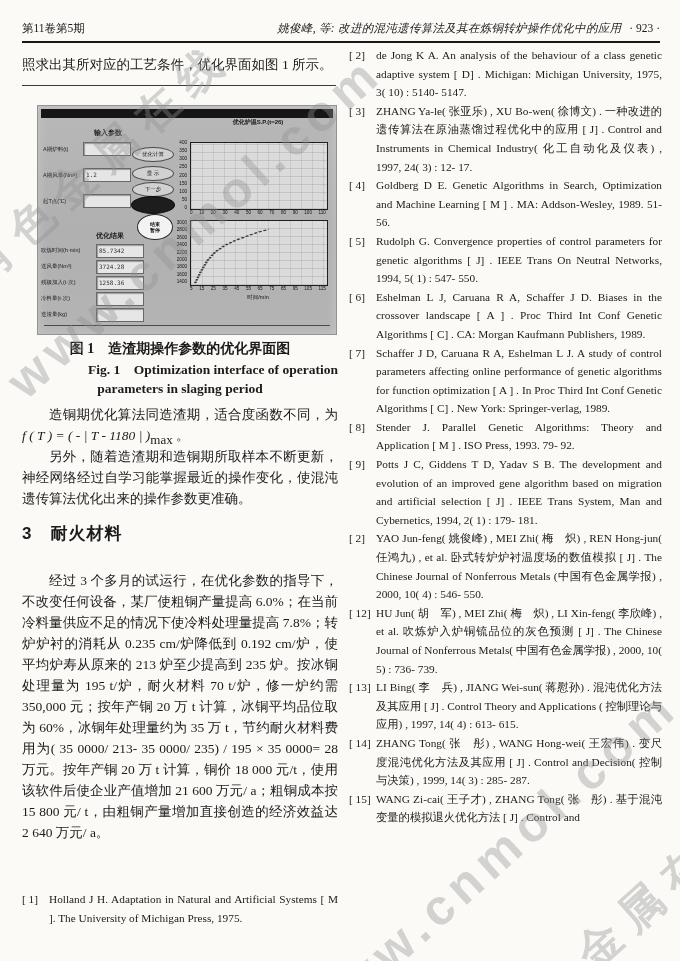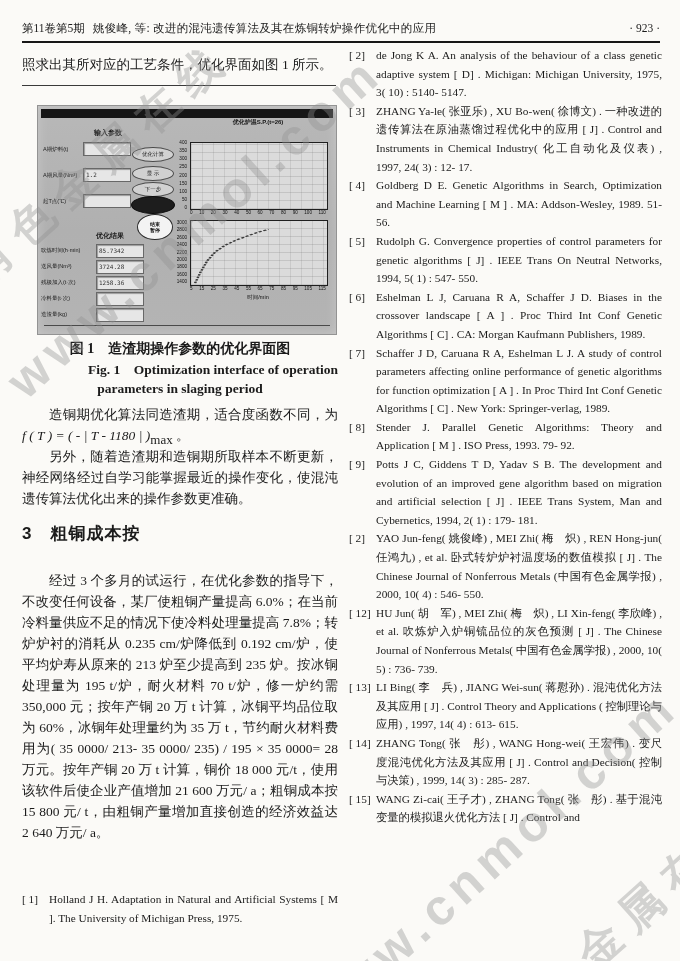--- a/index.html
+++ b/index.html
@@ -9,21 +9,21 @@
   .wm{position:absolute;z-index:6;pointer-events:none;color:rgba(145,145,145,.38);
       font-family:"Liberation Sans","DejaVu Sans",sans-serif;white-space:nowrap;
       transform-origin:left bottom;transform:rotate(-42deg);font-weight:bold;}
   .wm-brand-top{left:-6px;top:238px;font-size:44px;letter-spacing:12px;}
   .wm-site-top{left:34px;top:352px;font-size:50px;letter-spacing:7px;}
   .wm-site-bottom{left:330px;top:986px;font-size:50px;letter-spacing:7px;}
   .wm-brand-bottom{left:520px;top:998px;font-size:44px;letter-spacing:12px;}
   
   .hdr{position:absolute;top:21px;left:22px;right:20px;display:flex;justify-content:space-between;
        align-items:baseline;gap:8px;font-size:11.5px;z-index:2;}
-  .hdr-center{flex:1;text-align:left;letter-spacing:.3px;}
+  .hdr-center{flex:1;text-align:right;letter-spacing:.3px;font-style:italic;}
   .hdr-rule{position:absolute;top:41px;left:22px;right:20px;border-top:2.5px solid #171717;z-index:2;}
   
   .col-left{position:absolute;left:22px;top:54px;width:316px;height:900px;z-index:2;}
   .col-right{position:absolute;left:349px;top:46px;width:313px;z-index:2;}
   .body-p{font-size:13.5px;line-height:21px;text-align:justify;margin:0;}
   .indent{text-indent:2em;}
   .p-intro{position:absolute;top:0;left:0;width:100%;}
   .fig-topline{position:absolute;top:31px;left:0;right:2px;border-top:1.5px solid #3a3a3a;}
   .cap-zh{position:absolute;top:286px;width:100%;text-align:center;font-weight:bold;font-size:14px;}
   .cap-en{position:absolute;width:100%;text-align:center;font-weight:bold;font-size:13.5px;}
@@ -189,21 +189,21 @@
 
   <div class="cap-zh">图 1　造渣期操作参数的优化界面图</div>
   <div class="cap-en cap-en1">Fig. 1　Optimization interface of operation</div>
   <div class="cap-en cap-en2">parameters in slaging period</div>
 
   <p class="body-p indent p-fit"><span>造铜期优化算法同造渣期，适合度函数不同，为 </span><i>f ( T ) = ( - | T - 1180 | )</i><sub>max</sub><span> 。</span></p>
 
   <p class="body-p indent p-upd">另外，随着造渣期和造铜期所取样本不断更新，神经网络经过自学习能掌握最近的操作变化，使混沌遗传算法优化出来的操作参数更准确。</p>
 
   <div class="h-sec">
-    <span class="sec-no">3</span><span>粗铜成本按</span>
+    <span class="sec-no">3</span><span>耐火材料</span>
   </div>
 
   <p class="body-p indent p-res">经过 3 个多月的试运行，在优化参数的指导下，不改变任何设备，某厂使粗铜产量提高 6.0%；在当前冷料量供应不足的情况下使冷料处理量提高 7.8%；转炉炉衬的消耗从 0.235 cm/炉降低到 0.192 cm/炉，使平均炉寿从原来的 213 炉至少提高到 235 炉。按冰铜处理量为 195 t/炉，耐火材料 70 t/炉，修一炉约需 350,000 元；按年产铜 20 万 t 计算，冰铜平均品位取为 60%，冰铜年处理量约为 35 万 t，节约耐火材料费用为( 35 0000/ 213- 35 0000/ 235) / 195 × 35 0000= 28 万元。按年产铜 20 万 t 计算，铜价 18 000 元/t，使用该软件后使企业产值增加 21 600 万元/ a；粗铜成本按 15 800 元/ t，由粗铜产量增加直接创造的经济效益达 2 640 万元/ a。</p>
 
 
   <div class="ref ref-first">
     <span class="ref-num">[ 1]</span>
     <span class="ref-text">Holland J H. Adaptation in Natural and Artificial Systems [ M ]. The University of Michigan Press, 1975.</span>
   </div>
 </div>

